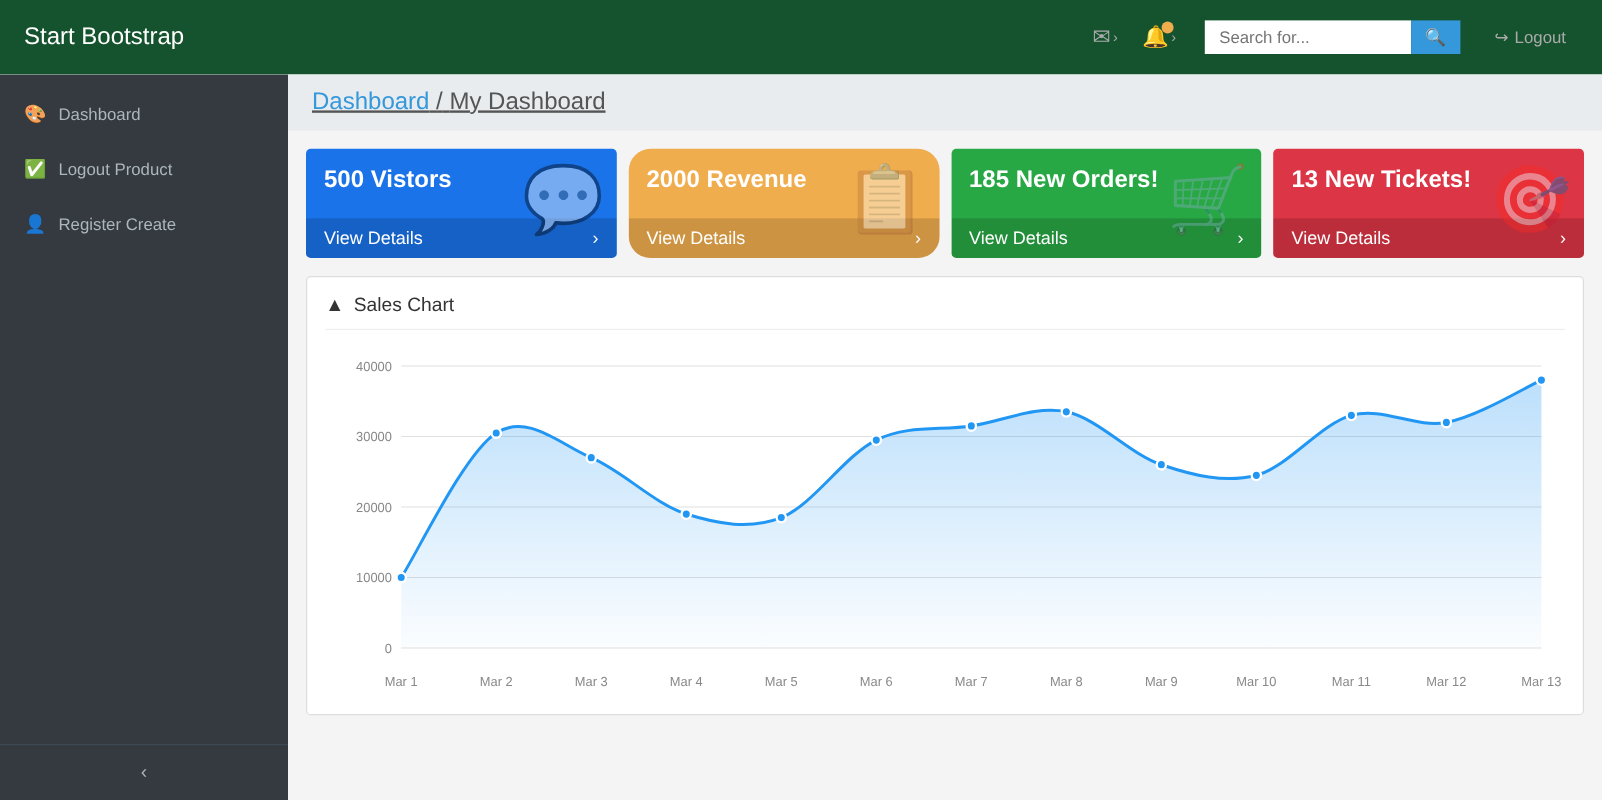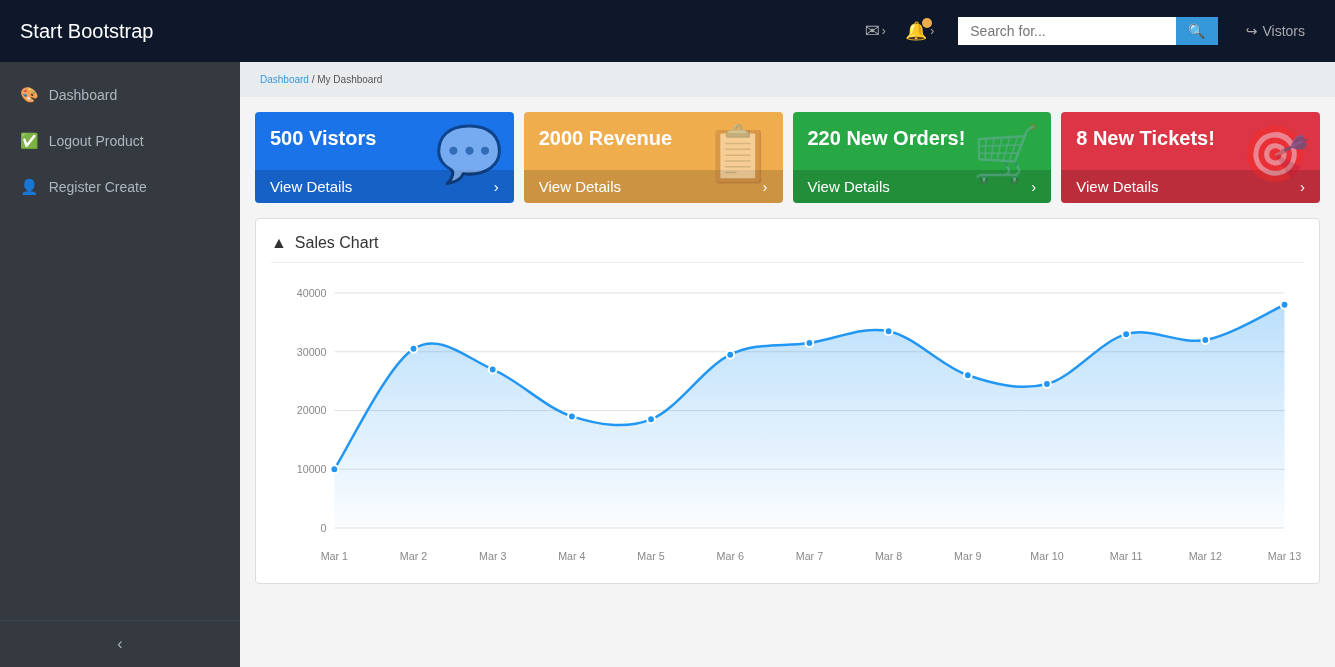--- a/index.html
+++ b/index.html
@@ -1,20 +1,20 @@
 <!DOCTYPE html>
 <html><head>
   <meta charset="utf-8">
   <style>
     * { box-sizing: border-box; margin: 0; padding: 0; }
     body { font-family: 'Helvetica Neue', Arial, sans-serif; background: #f4f4f4; display: flex; flex-direction: column; height: 667px; overflow: hidden; }
 
     
     .navbar {
-      background: #0f172a;
+      background: #14532d;
       height: 62px;
       display: flex;
       align-items: center;
       padding: 0 20px;
       flex-shrink: 0;
     }
     .navbar-brand {
       color: #fff;
       font-size: 20px;
       font-weight: 500;
@@ -54,21 +54,21 @@
     }
     .search-form {
       display: flex;
       align-items: center;
       margin: 0 10px;
     }
     .search-input {
       border: none;
       padding: 6px 12px;
       font-size: 14px;
-      width: 218px;
+      width: 172px;
       outline: none;
     }
     .search-btn {
       background: #3498db;
       border: none;
       color: #fff;
       padding: 6px 12px;
       cursor: pointer;
       font-size: 14px;
     }
@@ -127,22 +127,23 @@
     .content {
       flex: 1;
       overflow-y: auto;
       background: #f4f4f4;
     }
 
     
     .breadcrumb-bar {
       background: #e9ecef;
       padding: 12px 20px;
-      font-size: 10px;
+      font-size: 20px;
       color: #555;
+      text-decoration: underline;
     }
     .breadcrumb-link {
       color: #3498db;
       cursor: pointer;
       text-decoration: none;
     }
 
     
     .cards-row {
       display: flex;
@@ -155,21 +156,21 @@
       padding: 15px 15px 0 15px;
       color: #fff;
       position: relative;
       overflow: hidden;
       margin: 0 5px;
       cursor: pointer;
     }
     .stat-card:first-child { margin-left: 0; }
     .stat-card:last-child { margin-right: 0; }
     .card-blue { background: #1a73e8; }
-    .card-yellow { background: #f0ad4e; }
+    .card-yellow { background: #f0ad4e; border-radius: 18px; }
     .card-green { background: #28a745; }
     .card-red { background: #dc3545; }
 
     .card-title {
       font-size: 20px;
       font-weight: 600;
       margin-bottom: 20px;
     }
     .card-icon {
       position: absolute;
@@ -233,21 +234,21 @@
       <span class="chevron">›</span>
     </button>
     <div class="search-form">
       <input class="search-input" type="text" placeholder="Search for..." style="">
       <button class="search-btn">
         <span>🔍</span>
       </button>
     </div>
     <button class="logout-btn">
       <span>↪</span>
-      <span>Vistors</span>
+      <span>Logout</span>
     </button>
   </div>
 </nav>
 
 <div class="main-layout">
 
   <aside class="sidebar">
     <nav class="sidebar-nav">
       <a class="sidebar-item">
         <span class="icon">🎨</span>
@@ -286,29 +287,29 @@
       </div>
       <div class="stat-card card-yellow">
         <div class="card-title">2000 Revenue</div>
         <div class="card-icon">📋</div>
         <div class="card-footer">
           <span>View Details</span>
           <span>›</span>
         </div>
       </div>
       <div class="stat-card card-green">
-        <div class="card-title">220 New Orders!</div>
+        <div class="card-title">185 New Orders!</div>
         <div class="card-icon">🛒</div>
         <div class="card-footer">
           <span>View Details</span>
           <span>›</span>
         </div>
       </div>
       <div class="stat-card card-red">
-        <div class="card-title">8 New Tickets!</div>
+        <div class="card-title">13 New Tickets!</div>
         <div class="card-icon">🎯</div>
         <div class="card-footer">
           <span>View Details</span>
           <span>›</span>
         </div>
       </div>
     </div>
 
     <div class="chart-section">
       <div class="chart-title">

